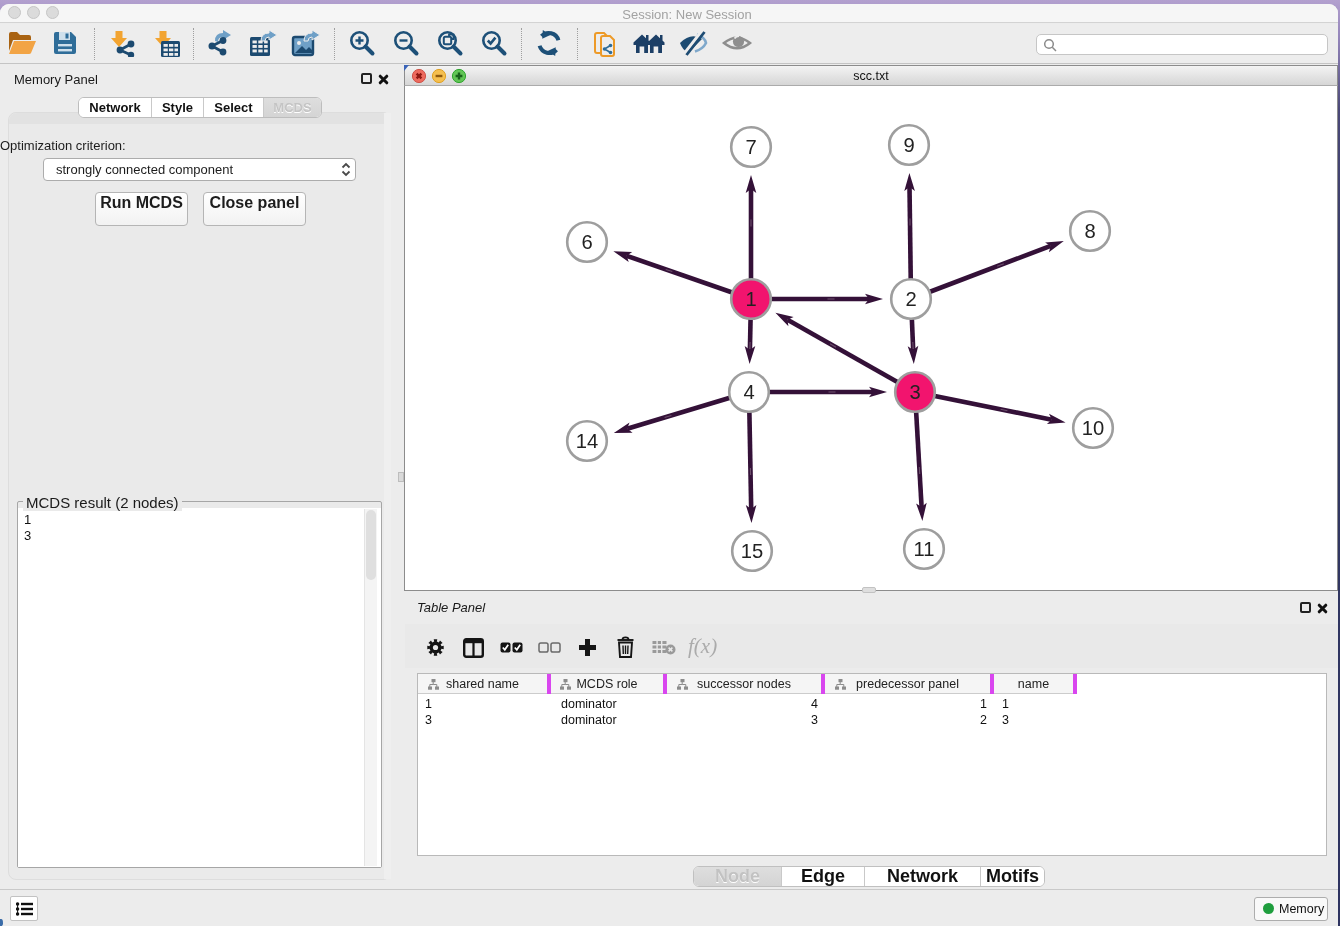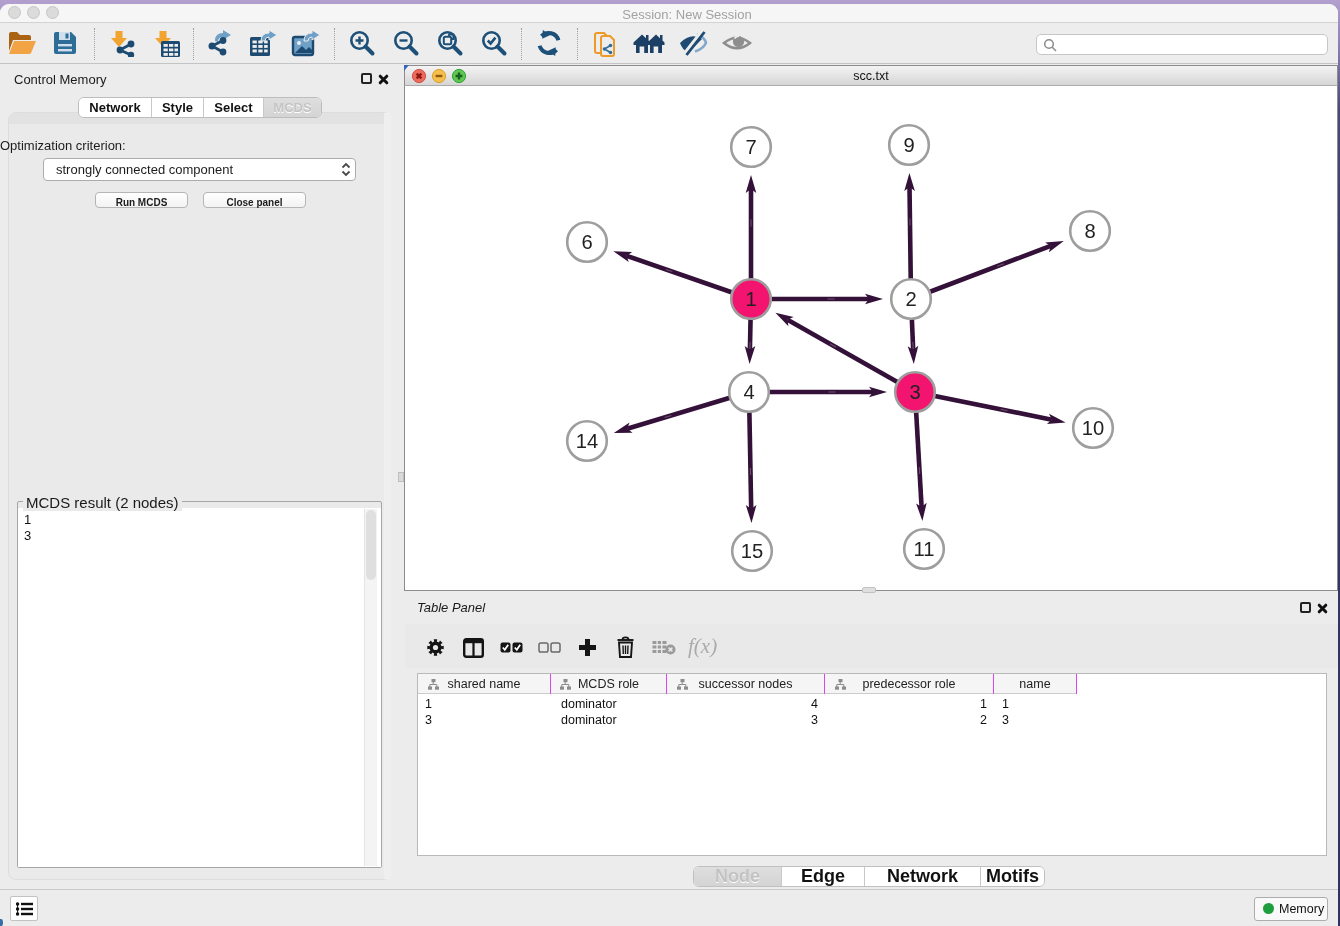--- a/index.html
+++ b/index.html
@@ -34,22 +34,22 @@
   text-shadow:0 1px 0 #FFFFFF; }
 #cpPanel { position:absolute; left:8px; top:112px; width:383px; height:768px;
   background:#EAEAEA; border:1px solid #DDDDDD; border-radius:8px; }
 #cpBand { position:absolute; left:9px; top:113px; width:381px; height:11px;
   background:#E2E2E2; border-radius:8px 8px 0 0; }
 #optLabel { position:absolute; left:0px; top:138px; width:400px; text-align:left;
   font-size:13px; color:#1C1C1C; }
 #optSelect { position:absolute; left:43px; top:158px; width:313px; height:23px;
   background:#FFFFFF; border:1px solid #ACACAC; border-radius:4px;
   font-size:13px; color:#1C1C1C; line-height:21px; padding-left:12px; }
-.btn { position:absolute; height:16px; background:linear-gradient(180deg,#FFFFFF,#F2F2F2);
-  border:1px solid #B5B5B5; border-radius:4px; font-size:10px; font-weight:bold; color:#1C1C1C;
+.btn { position:absolute; height:34px; background:linear-gradient(180deg,#FFFFFF,#F2F2F2);
+  border:1px solid #B5B5B5; border-radius:4px; font-size:16px; font-weight:bold; color:#1C1C1C;
   text-align:center; line-height:20px; }
 #grpBox { position:absolute; left:17px; top:501px; width:365px; height:367px;
   border:1px solid #A6A6A6; border-radius:2px; }
 #grpLabel { position:absolute; left:23px; top:494px; font-size:15px; color:#1A1A1A;
   background:#EAEAEA; padding:0 3px; }
 #grpWhite { position:absolute; left:18px; top:508px; width:363px; height:359px;
   background:#FFFFFF; }
 #grpScroll { position:absolute; left:364px; top:509px; width:13px; height:357px;
   background:#F4F4F4; border-left:1px solid #E4E4E4; }
 #grpThumb { position:absolute; left:365.5px; top:510px; width:10px; height:70px;
@@ -69,21 +69,21 @@
 #ftext { position:absolute; top:69px; left:404px; width:934px; text-align:center;
   font-size:12.5px; color:#111; }
 
 #tpHead { position:absolute; left:417px; top:600px; font-size:13px; color:#1A1A1A;font-style:italic; }
 #tpToolbar { position:absolute; left:405px; top:624px; width:933px; height:44px;
   background:#E9E9E9; }
 #tbl { position:absolute; left:417px; top:673px; width:910px; height:183px;
   background:#FFFFFF; border:1px solid #B9B9B9; }
 #tblHead { position:absolute; left:418px; top:674px; width:659px; height:20px;
   background:#F5F5F5; border-bottom:1px solid #CCCCCC; }
-.thCell { position:absolute; top:674px; height:20px; border-right:1px solid #d946ef;
+.thCell { position:absolute; top:674px; height:20px; border-right:4px solid #d946ef;
   font-size:12.5px; color:#222; text-align:center; line-height:20px; }
 .tdCell { position:absolute; font-size:12.5px; color:#111; height:16px; line-height:16px; }
 
 #btTabs { position:absolute; left:693px; top:866px; height:21px; display:flex;
   border:1px solid #C0C0C0; border-radius:6px; overflow:hidden; background:#fff; }
 #btTabs .tab { font-size:18px; font-weight:bold; color:#111; background:#fff; text-align:center;
   line-height:19px; border-right:1px solid #C9C9C9; }
 #btTabs .tab:last-child { border-right:none; }
 #btTabs .sel { background:linear-gradient(180deg,#DEDEDE,#D4D4D4); color:#C2C2C2;
   text-shadow:0 1px 0 #FFFFFF; }
@@ -229,21 +229,21 @@
 <svg class="ticon" style="left:722px" width="30" height="28" viewBox="0 0 30 28">
  <path d="M2 14 Q15 3.5 28 14 Q15 24.5 2 14 Z" fill="none" stroke="#8E8E8E" stroke-width="2.6"></path>
  <circle cx="16.5" cy="12.5" r="5.6" fill="#8E8E8E"></circle>
  <path d="M12.5 9.5 A5.6 5.6 0 0 1 17 7" fill="none" stroke="#EDEDED" stroke-width="1.8"></path>
 </svg>
 <svg class="abs" style="left:1043px;top:38px" width="15" height="15" viewBox="0 0 15 15">
  <circle cx="6" cy="6" r="4.3" fill="none" stroke="#8A8A8A" stroke-width="1.5"></circle>
  <path d="M9.3 9.3 L13 13" stroke="#8A8A8A" stroke-width="1.5"></path>
 </svg>
 
-<div id="cpHead">Control Memory</div>
+<div id="cpHead">Memory Panel</div>
 <div class="miniFloat" style="left:361px;top:73px"></div>
 <svg class="abs" style="left:378px;top:74px" width="11" height="11" viewBox="0 0 11 11">
  <path d="M2.2 2.2 L8.8 8.8 M8.8 2.2 L2.2 8.8" stroke="#111" stroke-width="3" stroke-linecap="round"></path>
 </svg>
 <div id="cpPanel"></div>
 <div id="cpBand"></div>
 <div id="cpScrollTrack"></div>
 <div id="cpTabs">
  <div class="tab" style="width:73px">Network</div>
  <div class="tab" style="width:52px">Style</div>
@@ -395,21 +395,21 @@
  <circle cx="18.5" cy="9.5" r="5" fill="#9A9A9A"></circle>
  <path d="M16.6 7.6 L20.4 11.4 M20.4 7.6 L16.6 11.4" stroke="#E9E9E9" stroke-width="1.5"></path>
 </svg>
 <div class="abs" style="left:688px;top:634px;font-family:'Liberation Serif',serif;font-style:italic;font-size:21px;color:#ABABAB">f(x)</div>
 
 <div id="tbl"></div>
 <div id="tblHead"></div>
 <div class="thCell" style="left:418px;width:133px">shared name</div>
 <div class="thCell" style="left:551px;width:116px">MCDS role</div>
 <div class="thCell" style="left:667px;width:158px">successor nodes</div>
-<div class="thCell" style="left:825px;width:169px">predecessor role</div>
+<div class="thCell" style="left:825px;width:169px">predecessor panel</div>
 <div class="thCell" style="left:994px;width:83px">name</div>
 <svg class="abs" style="left:428px;top:679px" width="11" height="11" viewBox="0 0 11 11">
     <g fill="#8C8C8C">
       <rect x="3.5" y="0" width="4" height="3.2"></rect>
       <rect x="0" y="7.5" width="4" height="3.2"></rect>
       <rect x="7" y="7.5" width="4" height="3.2"></rect>
       <path d="M5.2 3 L5.2 5.5 L1.8 5.5 L1.8 8 M5.2 5.5 L8.8 5.5 L8.8 8" fill="none" stroke="#8C8C8C" stroke-width="1"></path>
     </g>
   </svg>
 <svg class="abs" style="left:560px;top:679px" width="11" height="11" viewBox="0 0 11 11">

